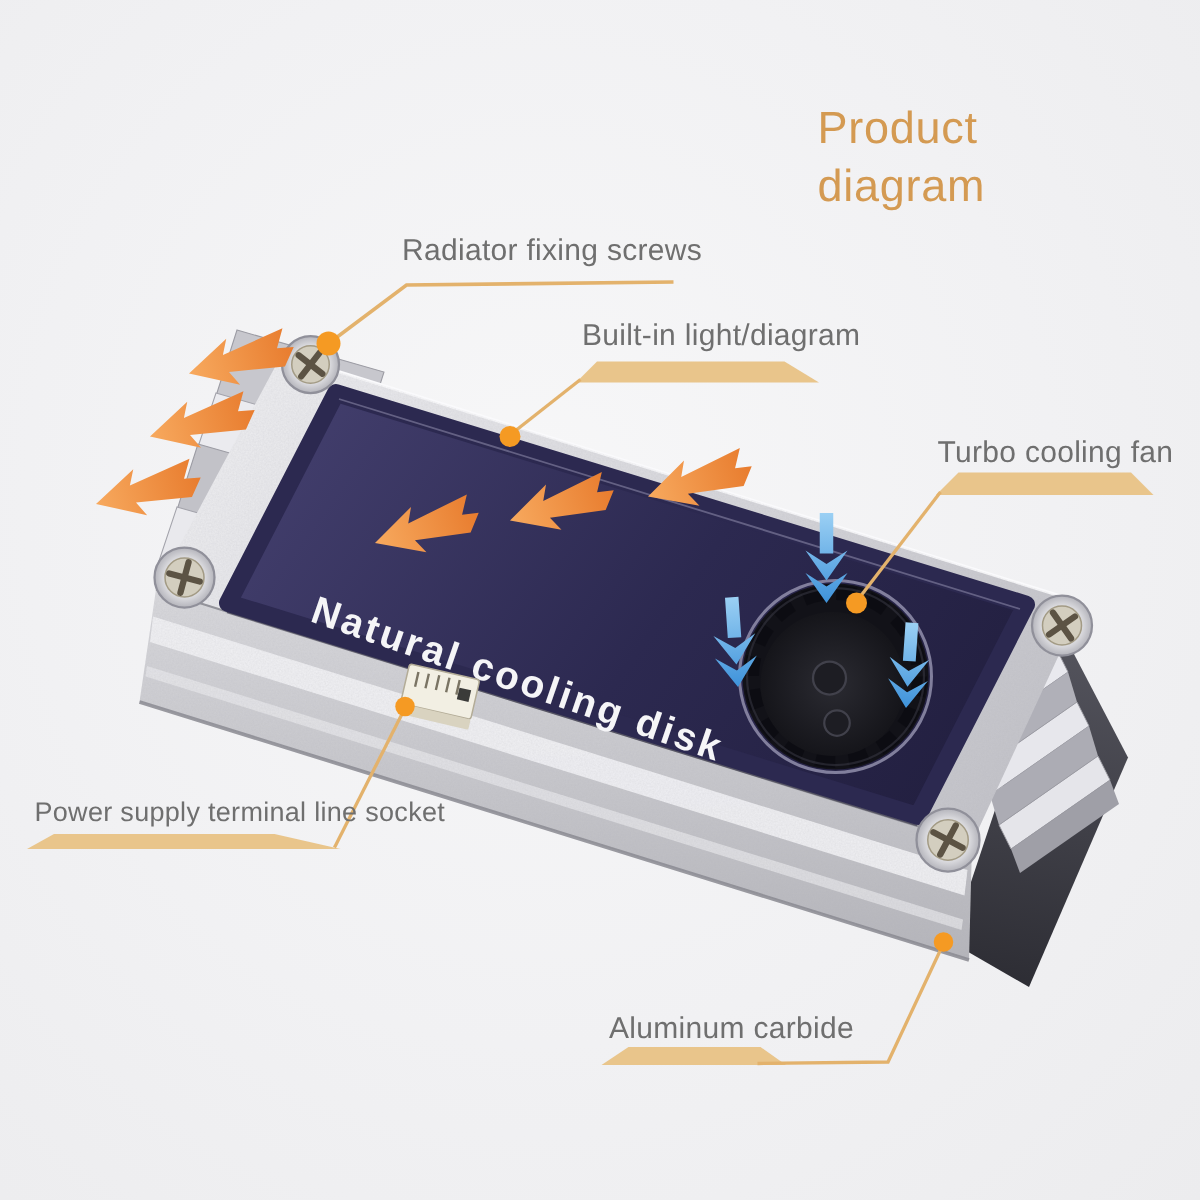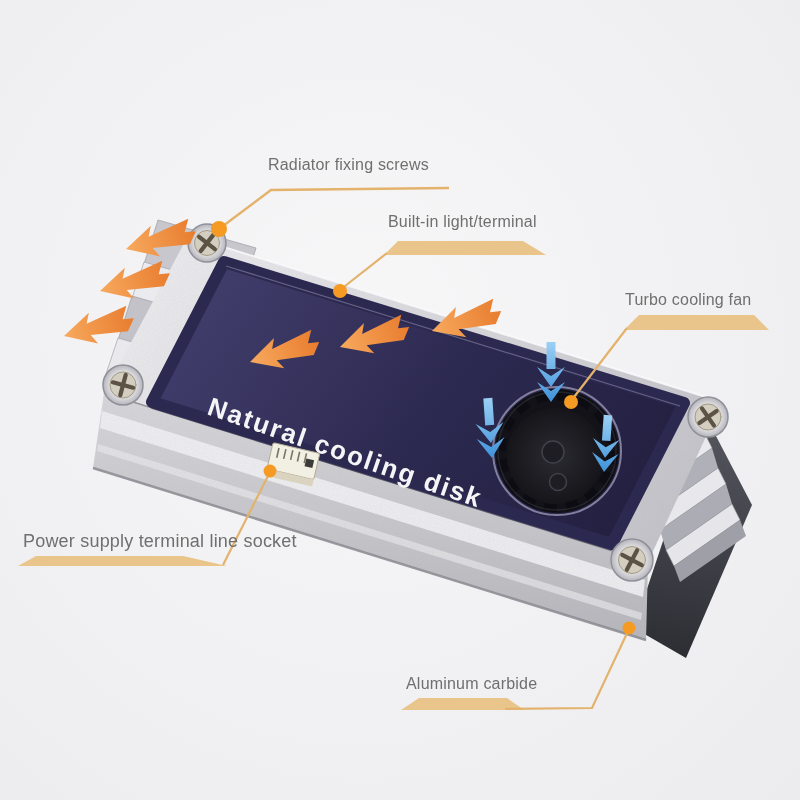--- a/index.html
+++ b/index.html
@@ -8,21 +8,21 @@
     background:radial-gradient(ellipse at 45% 42%, #f7f7f8 0%, #f1f1f3 55%, #ececee 100%);
     font-family:"Liberation Sans", sans-serif;
   }
   .art{position:absolute;left:0;top:0;width:800px;height:800px;}
   .title{
     position:absolute;left:545px;top:66px;
     font-size:30px;line-height:39px;font-weight:normal;
     color:var(--title-text,#d49a52);letter-spacing:.5px;
   }
   .lbl{
-    position:absolute;font-size:16px;color:var(--label-text,#6f6f6f);
+    position:absolute;font-size:20px;color:var(--label-text,#6f6f6f);
     white-space:nowrap;letter-spacing:.2px;
   }
   .lbl-radiator{left:268px;top:156px;}
   .lbl-light{left:388px;top:213px;}
   .lbl-turbo{left:625px;top:291px;}
   .lbl-power{left:23px;top:531px;font-size:18px;}
   .lbl-alum{left:406px;top:675px;text-align:center;}
 </style>
 </head>
 <body>
@@ -202,19 +202,23 @@
       <polygon points="36,556 183,556 227,566 18,566" style="fill:var(--leader-band,#e8c285)" opacity="0.95"></polygon>
       <line x1="223" y1="565" x2="270" y2="472" style="stroke:var(--leader-line,#e3b26c)" stroke-width="2.2"></line>
       <circle cx="270" cy="471" r="6.5" style="fill:var(--leader-dot,#f59a23)"></circle>
 
       <polygon points="419,698 507,698 524,710 401,710" style="fill:var(--leader-band,#e8c285)" opacity="0.95"></polygon>
       <polyline points="505,709 592,708 629,629" fill="none" style="stroke:var(--leader-line,#e3b26c)" stroke-width="2.2"></polyline>
       <circle cx="629" cy="628" r="6.5" style="fill:var(--leader-dot,#f59a23)"></circle>
     </g>
   </svg>
 
+  <div class="title">
+    <div>Product</div>
+    <div>diagram</div>
+  </div>
 
   <div class="lbl lbl-radiator">Radiator fixing screws</div>
-  <div class="lbl lbl-light">Built-in light/terminal</div>
+  <div class="lbl lbl-light">Built-in light/diagram</div>
   <div class="lbl lbl-turbo">Turbo cooling fan</div>
   <div class="lbl lbl-power">Power supply terminal line socket</div>
   <div class="lbl lbl-alum">Aluminum carbide</div>
 </div>
 
 </body></html>

